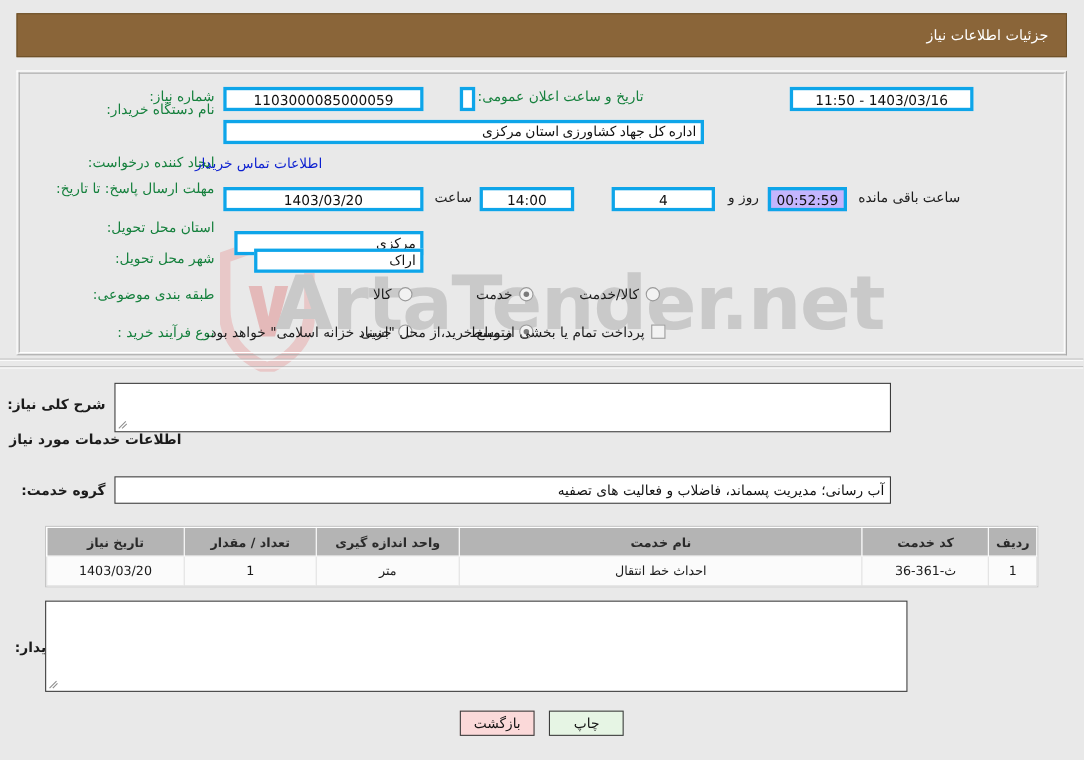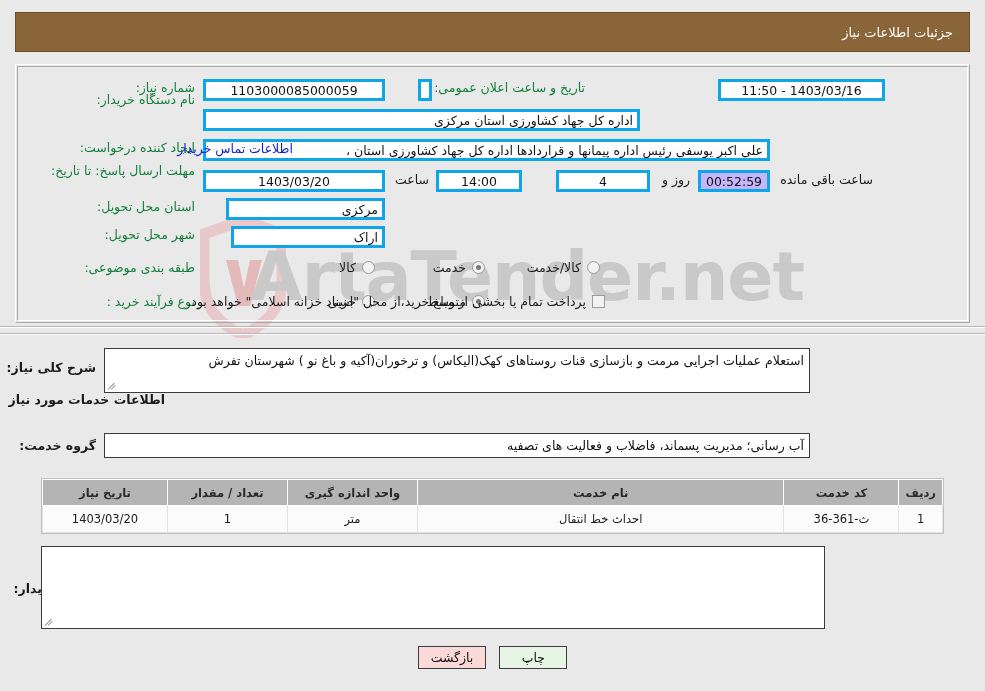--- a/index.html
+++ b/index.html
@@ -103,21 +103,21 @@
     height: 22px;
     font-size: 12.5px;
     color: #111;
     display: flex;
     align-items: center;
     padding: 0 4px;
     overflow: hidden;
     white-space: nowrap;
   }
   .fld.center { justify-content: center; }
-  .fld.right  { justify-content: flex-start; }
+  .fld.right  { justify-content: flex-start; font-family: Liberation Serif, serif; }
   .fld.timer  { background: #c4b5fd; justify-content: center; }
 
   .plaintext {
     font-size: 12.5px;
     color: #1b1b1b;
     white-space: nowrap;
   }
   .link {
     font-size: 12.5px;
     color: #0b1fd0;
@@ -307,23 +307,20 @@
   <div class="row" style="right:790px; top:92px;">
     <span class="lbl">نام دستگاه خریدار:</span>
   </div>
   <div class="row" style="right:345px; top:109px;">
     <div class="fld right" style="width:437px;">اداره کل جهاد کشاورزی استان مرکزی</div>
   </div>
 
   <div class="row" style="right:790px; top:140px;">
     <span class="lbl">ایجاد کننده درخواست:</span>
   </div>
-  <div class="row" style="right:215px; top:139px;">
-    <div class="fld right" style="width:567px;">علی اکبر یوسفی رئیس اداره پیمانها و قراردادها اداره کل جهاد کشاورزی استان ،</div>
-  </div>
   <div class="row" style="right:692px; top:141px;">
     <span class="link">اطلاعات تماس خریدار</span>
   </div>
 
   <div class="row" style="right:790px; top:163px; width:160px; display:block;">
     <span class="lbl" style="display:block; text-align:right;">مهلت ارسال پاسخ: تا تاریخ:</span>
   </div>
   <div class="row" style="right:600px; top:170px;">
     <div class="fld center" style="width:182px;">1403/03/20</div>
   </div>
@@ -343,21 +340,21 @@
     <div class="fld timer" style="width:72px;">00:52:59</div>
   </div>
   <div class="row" style="right:112px; top:172px;">
     <span class="plaintext">ساعت باقی مانده</span>
   </div>
 
   <div class="row" style="right:790px; top:199px;">
     <span class="lbl">استان محل تحویل:</span>
   </div>
   <div class="row" style="right:600px; top:198px;">
-    <div class="fld right" style="width:159px;">مرکزی</div>
+    <div class="fld right" style="width:172px;margin-top:12px;">مرکزی</div>
   </div>
 
   <div class="row" style="right:790px; top:227px;">
     <span class="lbl">شهر محل تحویل:</span>
   </div>
   <div class="row" style="right:600px; top:226px;">
     <div class="fld right" style="width:154px;">اراک</div>
   </div>
 
   <div class="row" style="right:790px; top:260px;">
@@ -402,21 +399,20 @@
       <span class="checkbox"></span>
       <span>پرداخت تمام یا بخشی از مبلغ خرید،از محل "اسناد خزانه اسلامی" خواهد بود.</span>
     </span>
   </div>
 
   <div class="sep" style="top:326px;"></div>
   <div class="sep" style="top:333px;"></div>
 
   <div class="sectitle" style="right:889px; top:360px;">شرح کلی نیاز:</div>
   <div class="tbox" style="right:175px; top:348px; width:706px; height:45px;">
-    <span>استعلام عملیات اجرایی مرمت و بازسازی قنات روستاهای کهک(الیکاس) و ترخوران(آکیه و باغ نو )  شهرستان تفرش</span>
     <span class="resize-grip">
         <span></span>
         <span></span>
       </span>
   </div>
 
   <div class="sectitle" style="right:820px; top:392px;">اطلاعات خدمات مورد نیاز</div>
 
   <div class="sectitle" style="right:889px; top:438px;">گروه خدمت:</div>
   <div class="tbox" style="right:175px; top:433px; width:706px; height:25px; padding-top:3px;">

